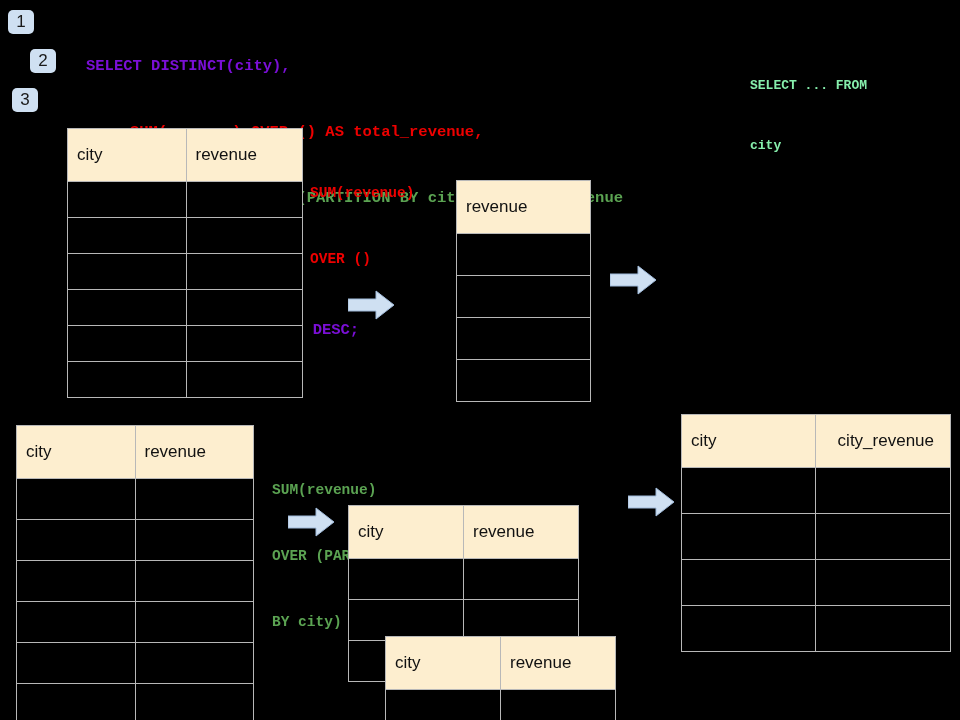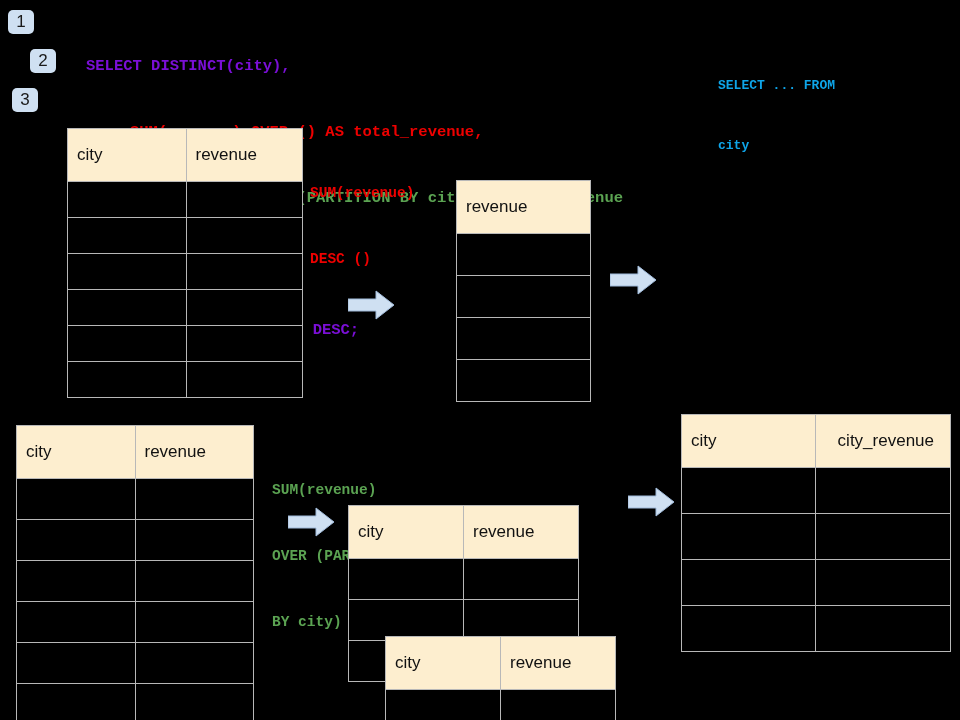--- a/index.html
+++ b/index.html
@@ -105,28 +105,28 @@
   <div class="badge" style="left:12px; top:88px;">3</div>
 
   <div class="code" style="left:86px; top:11px;">
     <div class="code-line" style="color:#7a0fd6; margin-left:0px;">SELECT DISTINCT(city),</div>
     <div class="code-line" style="color:#ee0000; margin-left:44px;">SUM(revenue) OVER () AS total_revenue,</div>
     <div class="code-line" style="color:#5ba352; margin-left:44px;">SUM(revenue) OVER (PARTITION BY city) as city_revenue</div>
     <div class="code-line" style="color:#7a0fd6; margin-left:22px;">FROM rides</div>
     <div class="code-line" style="color:#7a0fd6; margin-left:22px;">ORDER by city_revenue DESC;</div>
   </div>
 
-  <div class="callout-sm" style="left:718px; top:36px; color:#0ea5e9;">
+  <div class="callout-sm" style="left:750px; top:36px; color:#86efac;">
     <div>SELECT ... FROM</div>
     <div>city</div>
   </div>
 
   <div class="callout" style="left:310px; top:138px; color:#ee0000;">
     <div>SUM(revenue)</div>
-    <div>DESC ()</div>
+    <div>OVER ()</div>
   </div>
 
   <div class="callout" style="left:272px; top:435px; color:#5ba352;">
     <div>SUM(revenue)</div>
     <div>OVER (PARTITION</div>
     <div>BY city)</div>
   </div>
 
   <table class="tbl" style="left:67px; top:128px; width:236px; z-index:2;">
     <colgroup>

